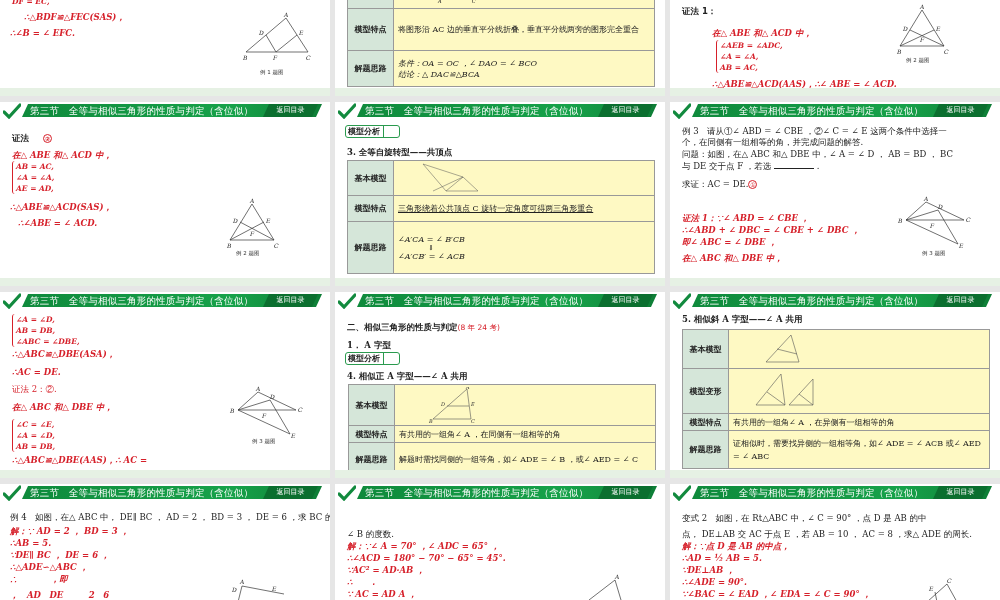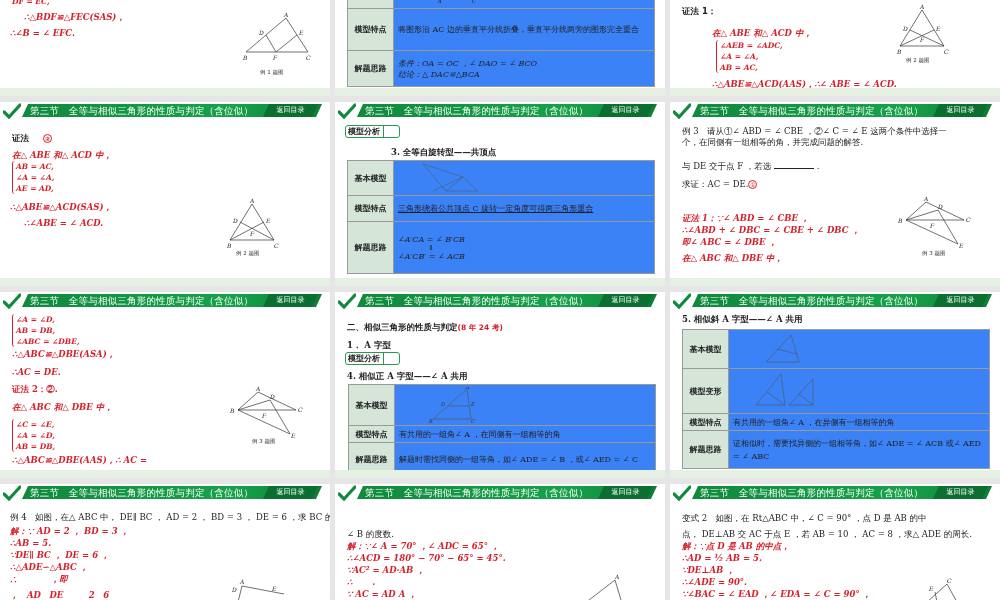--- a/index.html
+++ b/index.html
@@ -7,29 +7,29 @@
   .grid { position: absolute; left: 0; top: 0; width: 1000px; height: 600px; }
   .slide { position: absolute; background: #fff; overflow: hidden; }
   .slide .bottom-band { position: absolute; left: 0; right: 0; bottom: 0; height: 8px; background: #e6f1e4; }
   .hdr { position: absolute; left: 0; top: 0; right: 0; height: 17px; }
   .hdr .bar { position: absolute; left: 22px; right: 8px; top: 2px; height: 13px; background: linear-gradient(90deg,#0f8a3c,#17a24a 70%,#0e7d36); clip-path: polygon(6px 0,100% 0,calc(100% - 6px) 100%,0 100%); }
   .hdr .check { position: absolute; left: 3px; top: 1px; width: 18px; height: 16px; }
   .hdr .title { position: absolute; left: 30px; top: 2px; font-family: "DejaVu Sans", sans-serif; font-size: 9.5px; color: #fff; line-height: 13px; white-space: nowrap; letter-spacing: 0.2px; }
   .hdr .back { position: absolute; right: 12px; top: 2px; width: 55px; height: 13px; background: #0b6f2f; clip-path: polygon(6px 0,100% 0,calc(100% - 6px) 100%,0 100%); font-family: "DejaVu Sans", sans-serif; font-size: 7px; color: #fff; line-height: 13px; text-align: center; }
   .txt { position: absolute; font-size: 8.5px; line-height: 12px; color: #222; white-space: nowrap; }
   .red { color: #d6202a; font-weight: bold; font-style: italic; }
-  .redn { color: #d6202a; font-weight: bold; }
+  .redn { color: #d6202a; font-weight: normal; }
   .blk { color: #222; font-weight: bold; }
   .small { font-size: 7.5px; line-height: 11px; }
   .brace { border-left: 1.2px solid #d6202a; border-radius: 3px 0 0 3px; padding-left: 3px; }
   .caption { position: absolute; font-family: "DejaVu Sans", sans-serif; font-size: 5.5px; color: #333; }
   table.model { position: absolute; border-collapse: collapse; font-size: 8px; }
   table.model td { border: 1px solid #999; padding: 2px 4px; vertical-align: middle; }
   table.model td.lab { background: #d5e6d9; font-family: "DejaVu Sans", sans-serif; font-weight: bold; width: 46px; text-align: center; color: #222; font-size: 8px; }
-  table.model td.val { background: #3b82f6; color: #222; font-style: italic; }
+  table.model td.val { background: #fef9c3; color: #222; font-style: italic; }
   .tag { position: absolute; border: 1px solid #2a9a4e; border-radius: 3px; height: 13px; font-family: "DejaVu Sans", sans-serif; font-weight: bold; font-size: 8px; line-height: 11px; padding: 0 2px; color: #222; background: #fff; }
   .tag .box { display: inline-block; width: 14px; height: 11px; border-left: 1px solid #2a9a4e; margin-left: 3px; vertical-align: top; }
   svg.fig { position: absolute; overflow: visible; }
   svg.fig text { font-family: "DejaVu Serif", serif; font-style: italic; font-size: 6px; fill: #222; }
   .circ { display: inline-block; width: 9px; height: 9px; border: 1px solid #d6202a; border-radius: 50%; font-size: 6px; line-height: 8px; text-align: center; color: #d6202a; font-style: normal; vertical-align: middle; }
   .blank { display: inline-block; width: 40px; border-bottom: 1px solid #222; }
 </style>
 </head>
 <body>
 
@@ -110,21 +110,21 @@
       <div class="back">返回目录</div>
     </div>
     <div class="txt blk" style="left:12px;top:30px;font-family:'DejaVu Sans',sans-serif;"><span>证法</span><span class="circ" style="margin-left:14px;">②</span></div>
     <div class="txt red" style="left:12px;top:47px;">在△ ABE 和△ ACD 中，</div>
     <div class="brace" style="position:absolute;left:12px;top:59px;">
       <div class="txt red small" style="position:static;">AB = AC,</div>
       <div class="txt red small" style="position:static;">∠A = ∠A,</div>
       <div class="txt red small" style="position:static;">AE = AD,</div>
     </div>
     <div class="txt red" style="left:10px;top:99px;">∴△ABE≌△ACD(SAS)，</div>
-    <div class="txt red" style="left:24px;top:115px;">∴∠ABE = ∠ ACD.</div>
+    <div class="txt red" style="left:18px;top:115px;">∴∠ABE = ∠ ACD.</div>
     <svg class="fig" style="left:228px;top:100px;" width="50" height="45">
       <polyline points="2,38 24,2 46,38 2,38" fill="none" stroke="#333" stroke-width="0.7"></polyline>
       <line x1="2" y1="38" x2="36" y2="20" stroke="#333" stroke-width="0.7"></line>
       <line x1="46" y1="38" x2="12" y2="20" stroke="#333" stroke-width="0.7"></line>
       <text x="22" y="1">A</text>
         <text x="5" y="21">D</text>
         <text x="38" y="21">E</text>
         <text x="22" y="34">F</text>
       <text x="-1" y="46">B</text>
         <text x="46" y="46">C</text>
@@ -136,21 +136,21 @@
   <div class="slide" style="left:335px;top:102px;width:330px;height:184px;">
     <div class="hdr">
       <svg class="check" viewBox="0 0 18 16">
           <path d="M1 9 L6 14 L17 2" fill="none" stroke="#128a3e" stroke-width="3.2" stroke-linecap="round"></path>
         </svg>
       <div class="bar"></div>
       <div class="title">第三节　全等与相似三角形的性质与判定（含位似）</div>
       <div class="back">返回目录</div>
     </div>
     <div class="tag" style="left:10px;top:23px;"><span>模型分析</span><span class="box"></span></div>
-    <div class="txt" style="left:12px;top:44px;font-weight:bold;margin-left:44px;">3. 全等自旋转型——共顶点</div>
+    <div class="txt" style="left:12px;top:44px;font-weight:bold;">3. 全等自旋转型——共顶点</div>
     <table class="model" style="left:12px;top:58px;width:308px;">
       <tbody>
           <tr style="height:33px;">
             <td class="lab">基本模型</td>
         <td class="val">
           <svg width="70" height="30" style="display:block;margin-left:20px;">
             <polyline points="5,1 28,28 60,28 45,14 5,1" fill="none" stroke="#555" stroke-width="0.5"></polyline>
             <line x1="28" y1="28" x2="45" y2="14" stroke="#555" stroke-width="0.5"></line>
             <line x1="15" y1="28" x2="45" y2="14" stroke="#555" stroke-width="0.5"></line>
           </svg>
@@ -177,20 +177,21 @@
     <div class="hdr">
       <svg class="check" viewBox="0 0 18 16">
           <path d="M1 9 L6 14 L17 2" fill="none" stroke="#128a3e" stroke-width="3.2" stroke-linecap="round"></path>
         </svg>
       <div class="bar"></div>
       <div class="title">第三节　全等与相似三角形的性质与判定（含位似）</div>
       <div class="back">返回目录</div>
     </div>
     <div class="txt" style="left:12px;top:23px;">例 3　请从①∠ ABD = ∠ CBE ，②∠ C = ∠ E 这两个条件中选择一</div>
     <div class="txt" style="left:12px;top:34px;">个，在同侧有一组相等的角，并完成问题的解答.</div>
+    <div class="txt" style="left:12px;top:46px;">问题：如图，在△ ABC 和△ DBE 中，∠ A = ∠ D ， AB = BD ， BC</div>
     <div class="txt" style="left:12px;top:58px;"><span>与 DE 交于点 F ，若选</span> <span class="blank"></span> .</div>
     <div class="txt" style="left:12px;top:76px;"><span>求证：AC = DE.</span><span class="circ">①</span></div>
     <div class="txt red" style="left:12px;top:110px;">证法 1：∵∠ ABD = ∠ CBE ，</div>
     <div class="txt red" style="left:12px;top:122px;">∴∠ABD + ∠ DBC = ∠ CBE + ∠ DBC ，</div>
     <div class="txt red" style="left:12px;top:134px;">即∠ ABC = ∠ DBE ，</div>
     <div class="txt red" style="left:12px;top:150px;">在△ ABC 和△ DBE 中，</div>
     <svg class="fig" style="left:230px;top:96px;" width="70" height="55">
       <polyline points="6,22 26,4 64,22 6,22" fill="none" stroke="#333" stroke-width="0.7"></polyline>
       <polyline points="6,22 38,12 58,46 6,22" fill="none" stroke="#333" stroke-width="0.7"></polyline>
       <text x="24" y="3">A</text>

